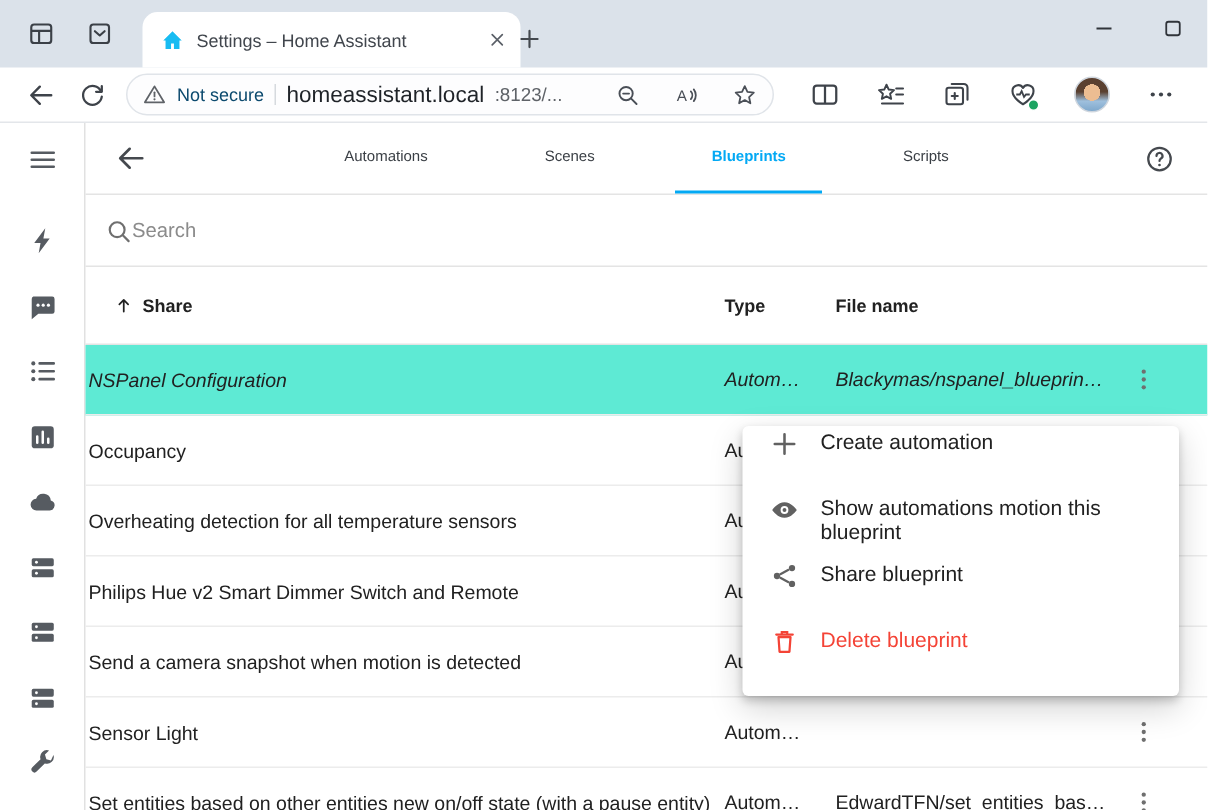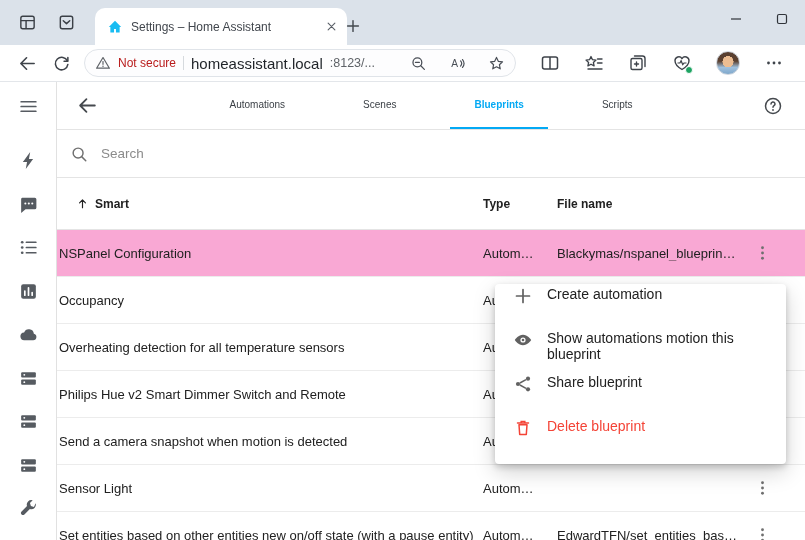--- a/index.html
+++ b/index.html
@@ -24,21 +24,21 @@
   .win-controls { position:absolute; right:0; top:0; display:flex; height:38px; }
   .win-btn { width:46px; height:38px; display:flex; align-items:center; justify-content:center; color:#30343a; }
 
   
   .navbar { height:37px; background:#fff; border-bottom:1px solid #e3e6ea; display:flex; align-items:center; padding:0 10px; }
   .nav-btn { width:34px; height:30px; display:flex; align-items:center; justify-content:center; color:#3e434a; }
   .nav-icon { width:19px; height:19px; }
   .addressbar { height:28px; flex:0 0 432px; margin-left:6px; border:1px solid #e0e4e9; background:#fdfdfe;
                 border-radius:14px; display:flex; align-items:center; padding:0 10px; gap:7px; }
   .addr-icon { width:16px; height:16px; color:#5f6368; }
-  .addr-secure { font-size:12px; color:#b91c1c; white-space:nowrap; }
+  .addr-secure { font-size:12px; color:#0c4a6e; white-space:nowrap; }
   .addr-divider { width:1px; height:14px; background:#d6dade; }
   .addr-host { font-size:15px; color:#1f2328; white-space:nowrap; }
   .addr-suffix { font-size:12.5px; color:#5f6368; white-space:nowrap; }
   .addr-spacer { flex:1; }
   .pill-icons { display:flex; align-items:center; gap:22px; }
   .pill-icon { width:17px; height:17px; color:#4a4f57; }
   .nav-right { display:flex; align-items:center; gap:24px; margin-left:24px; }
   .nav-right .tool-icon { width:20px; height:20px; color:#3e434a; position:relative; }
   .badge-dot { position:absolute; right:-1px; bottom:-1px; width:8px; height:8px; border-radius:50%;
                background:var(--essentials_badge,#1da462); border:1.5px solid #fff; }
@@ -59,35 +59,35 @@
 
   .main { flex:1; min-width:0; display:flex; flex-direction:column; }
   .toolbar { height:48px; flex:none; display:flex; align-items:center; border-bottom:1px solid #e4e4e4; position:relative; }
   .toolbar-back { width:21px; height:21px; color:#45494e; margin-left:20px; z-index:1; }
   .ha-tabs { position:absolute; left:0; right:0; top:0; bottom:0; display:flex; justify-content:center; }
   .ha-tab { display:flex; align-items:center; padding:0 24px; font-size:10px; color:#3a3f45;
             border-bottom:2px solid transparent; margin:0 15px; }
   .ha-tab.active { color:var(--accent,#03a9f4); border-bottom-color:var(--accent,#03a9f4); font-weight:bold; }
   .help-btn { margin-left:auto; margin-right:22px; width:20px; height:20px; color:#45494e; z-index:1; }
 
-  .searchrow { height:48px; flex:none; display:flex; align-items:center; border-bottom:1px solid #e4e4e4; padding-left:13px; gap:13px; }
+  .searchrow { height:48px; flex:none; display:flex; align-items:center; border-bottom:1px solid #e4e4e4; padding-left:13px; }
   .search-icon { width:18px; height:18px; color:#6f6f6f; }
   .search-input { border:0; outline:0; flex:1; font-size:13.5px; color:#212121; font-family:inherit; background:transparent; }
   .search-input::placeholder { color:#8b8b8b; }
 
   .thead { height:52px; flex:none; display:flex; align-items:center; border-bottom:1px solid #e4e4e4;
            position:relative; font-size:12px; font-weight:bold; color:#212121; }
   .th-name { display:flex; align-items:center; gap:6px; padding-left:19px; }
   .sort-icon { width:13px; height:13px; color:#212121; }
   .th-type { position:absolute; left:426px; }
   .th-file { position:absolute; left:500px; }
 
   .trow { height:47px; flex:none; position:relative; border-bottom:1px solid #ececec;
           font-size:13px; color:#212121; display:flex; align-items:center; }
-  .trow.selected { background:#f9a8d4; }
+  .trow.selected { background:#5eead4;font-style:italic; }
   .td-name { padding-left:2px; white-space:nowrap; overflow:hidden; text-overflow:ellipsis; max-width:418px; }
   .td-type { position:absolute; left:426px; top:50%; transform:translateY(-50%); white-space:nowrap; }
   .td-file { position:absolute; left:500px; top:50%; transform:translateY(-50%); white-space:nowrap; max-width:198px; overflow:hidden; }
   .row-dots { position:absolute; left:696px; top:50%; transform:translateY(-50%); width:19px; height:19px; color:#6f6f6f; }
 
   
   .ctx { position:absolute; left:495px; top:284px; width:291px; background:#fff; border-radius:4px; z-index:10;
          box-shadow:0 3px 6px rgba(0,0,0,.18), 0 8px 22px rgba(0,0,0,.18); padding:2px 0; }
   .ctx-item { height:44px; display:flex; gap:14px; padding:0 12px 0 18px; font-size:14px; color:#212121; }
   .ctx-item.hover { background:#ececec; }
@@ -311,21 +311,21 @@
           <path d="M13.2 13.2 17.5 17.5" stroke="currentColor" stroke-width="1.6" stroke-linecap="round"></path>
         </svg>
       <input class="search-input" type="text" placeholder="Search" style="">
     </div>
 
     <div class="thead">
       <div class="th-name">
         <svg class="sort-icon" viewBox="0 0 20 20">
             <path d="M10 16.5v-12M5.5 9 10 4.5 14.5 9" fill="none" stroke="currentColor" stroke-width="1.8" stroke-linecap="round" stroke-linejoin="round"></path>
           </svg>
-        <span>Smart</span>
+        <span>Share</span>
       </div>
       <span class="th-type">Type</span>
       <span class="th-file">File name</span>
     </div>
 
     <div class="trow selected">
       <span class="td-name">NSPanel Configuration</span>
       <span class="td-type">Autom…</span>
       <span class="td-file">Blackymas/nspanel_blueprin…</span>
       <svg class="row-dots" viewBox="0 0 20 20">

